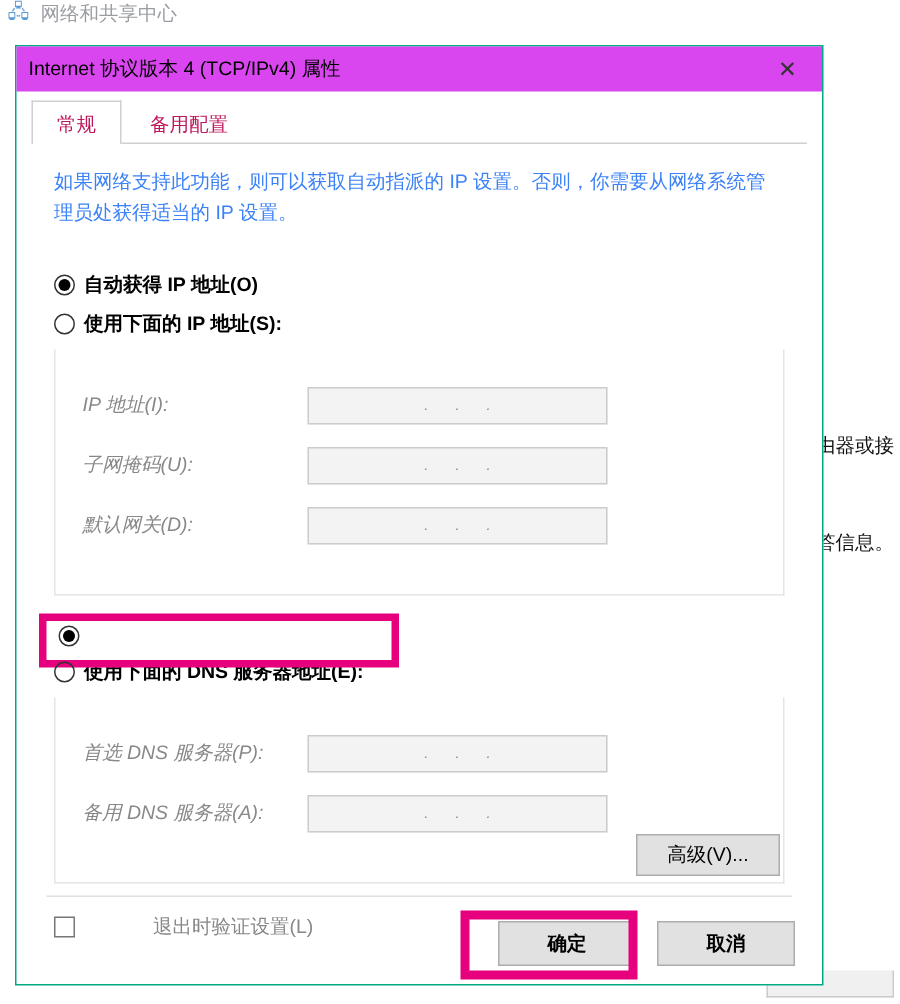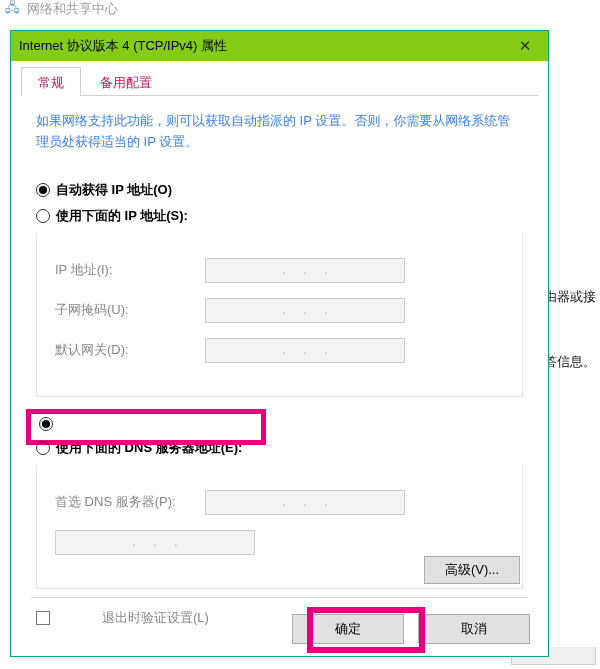--- a/index.html
+++ b/index.html
@@ -53,21 +53,21 @@
       position: absolute;
       top: 30px; left: 10px;
       width: 539px; height: 627px;
       border: 1px solid #00a884;
       background: #fff;
       display: flex;
       flex-direction: column;
     }
     .titlebar {
       height: 30px;
-      background: #84cc16;
+      background: #d946ef;
       display: flex;
       align-items: center;
       padding: 0 8px;
       font-size: 13px;
       color: #000;
     }
     .titlebar .close-btn {
       margin-left: auto;
       width: 30px; height: 30px;
       display: flex; align-items: center; justify-content: center;
@@ -131,20 +131,21 @@
       background: #000;
       border-radius: 50%;
     }
     .radio-label { font-size: 13px; font-weight: bold; }
     
     .field-group {
       border: 1px solid #e5e5e5;
       border-top: none;
       padding: 10px 18px 18px 18px;
       margin: 0 0 20px 0;
+      font-style: italic;
     }
     .field-row {
       display: flex;
       align-items: center;
       margin: 15px 0;
       height: 25px;
     }
     .field-label {
       width: 150px;
       color: #888;
@@ -199,26 +200,27 @@
       height: 1px; background: #e0e0e0;
     }
     
     .dialog-buttons {
       position: absolute;
       right: 18px; bottom: 12px;
       display: flex;
       gap: 14px;
     }
     .dlg-btn {
-      width: 112px; height: 30px;
+      width: 92px; height: 30px;
       border: 1px solid #adadad;
       background: #e1e1e1;
       display: flex; align-items: center; justify-content: center;
       font-size: 13px;
       cursor: pointer;
+      font-weight: bold;
     }
     
     .highlight-ok {
       position: absolute;
       border: 6px solid #e6007e;
       pointer-events: none;
     }
   </style>
 </head>
 <body>
@@ -279,20 +281,21 @@
     <div class="radio-row">
       <span class="radio"></span>
       <span class="radio-label">使用下面的 DNS 服务器地址(E):</span>
     </div>
     <div class="field-group">
       <div class="field-row">
         <span class="field-label">首选 DNS 服务器(P):</span>
         <div class="ip-input">...</div>
       </div>
       <div class="field-row">
+        <span class="field-label">备用 DNS 服务器(A):</span>
         <div class="ip-input">...</div>
       </div>
     </div>
 
     <div class="checkbox-row">
       <span class="checkbox"></span>
       <span class="checkbox-label">退出时验证设置(L)</span>
     </div>
   </div>
 

